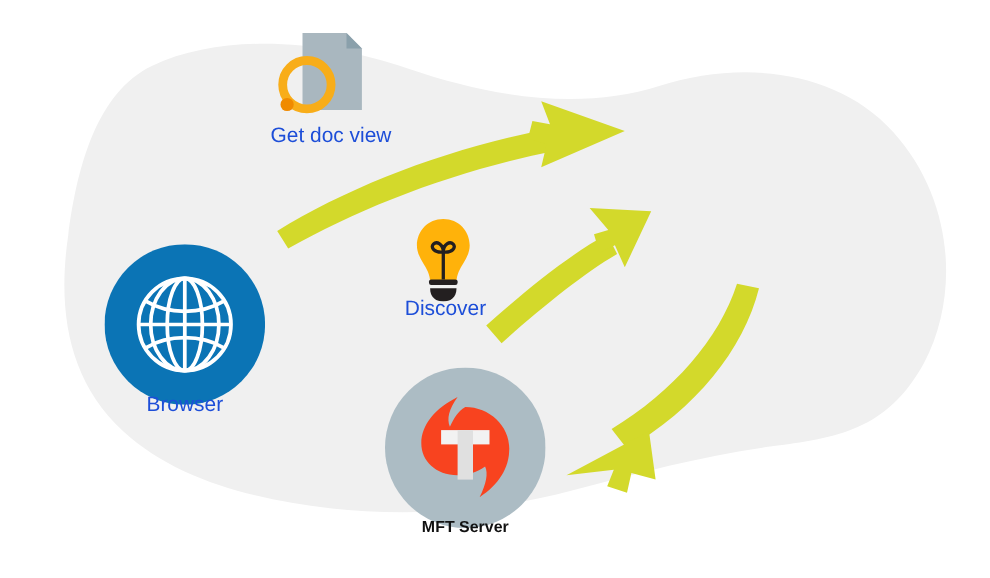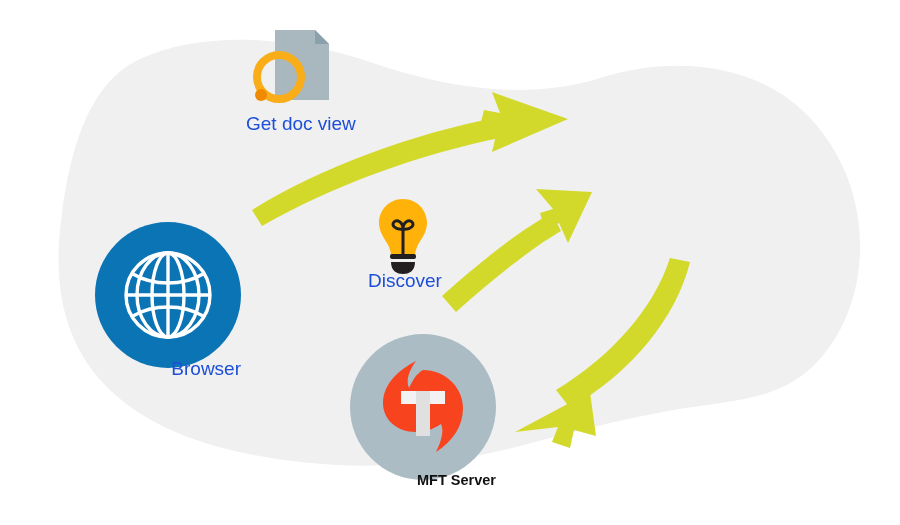--- a/index.html
+++ b/index.html
@@ -59,21 +59,21 @@
       <g fill="none" stroke="#ffffff" stroke-width="3.4">
         <circle cx="73" cy="73" r="42"></circle>
         <ellipse cx="73" cy="73" rx="16" ry="42"></ellipse>
         <ellipse cx="73" cy="73" rx="31" ry="42"></ellipse>
         <line x1="31" y1="73" x2="115" y2="73"></line>
         <path d="M38,52 C48,58 60,61 73,61 C86,61 98,58 108,52"></path>
         <path d="M38,94 C48,88 60,85 73,85 C86,85 98,88 108,94"></path>
         <line x1="73" y1="31" x2="73" y2="115"></line>
       </g>
     </svg>
-    <div class="label lbl-wrap" style="top:136px;text-align:right;">Browser</div>
+    <div class="label lbl-wrap" style="top:136px;">Browser</div>
   </div>
 
 
   <div class="node" style="left:350px;top:334px;width:146px;height:146px;">
     <svg viewBox="0 0 146 146" width="146" height="146">
       <circle cx="73" cy="73" r="73" fill="#acbcc4"></circle>
 
       <path fill="#f8431f" d="M73,36
            C95,36 113,53 113,74
            C113,92 103,107 86,118
@@ -82,21 +82,21 @@
            C46,98 33,85 33,69
            C33,52 46,37 66,27
            C58,38 56,47 59,54
            C63,46 66,40 73,36 Z"></path>
 
       <g>
         <rect x="51" y="57" width="44" height="13" fill="#f2f2f2"></rect>
         <rect x="66" y="57" width="14" height="45" fill="#e0e0e0"></rect>
       </g>
     </svg>
-    <div class="label lbl-wrap bold" style="top:138px;text-align:right;">MFT Server</div>
+    <div class="label lbl-wrap bold" style="top:138px;">MFT Server</div>
   </div>
 
   <div class="node" style="left:246px;top:22px;width:96px;height:120px;">
     <svg viewBox="0 0 96 92" width="96" height="92">
       <path fill="#a9b7bf" d="M29,8 h40 l14,14 v56 h-54 Z"></path>
       <path fill="#8aa0ab" d="M69,8 l14,14 h-14 Z"></path>
       <circle cx="33" cy="55" r="22" fill="none" stroke="#f8ad19" stroke-width="8"></circle>
       <circle cx="15" cy="73" r="6" fill="#f08a00"></circle>
     </svg>
     <div class="label lbl-wrap" style="top:91px;">Get doc view</div>

